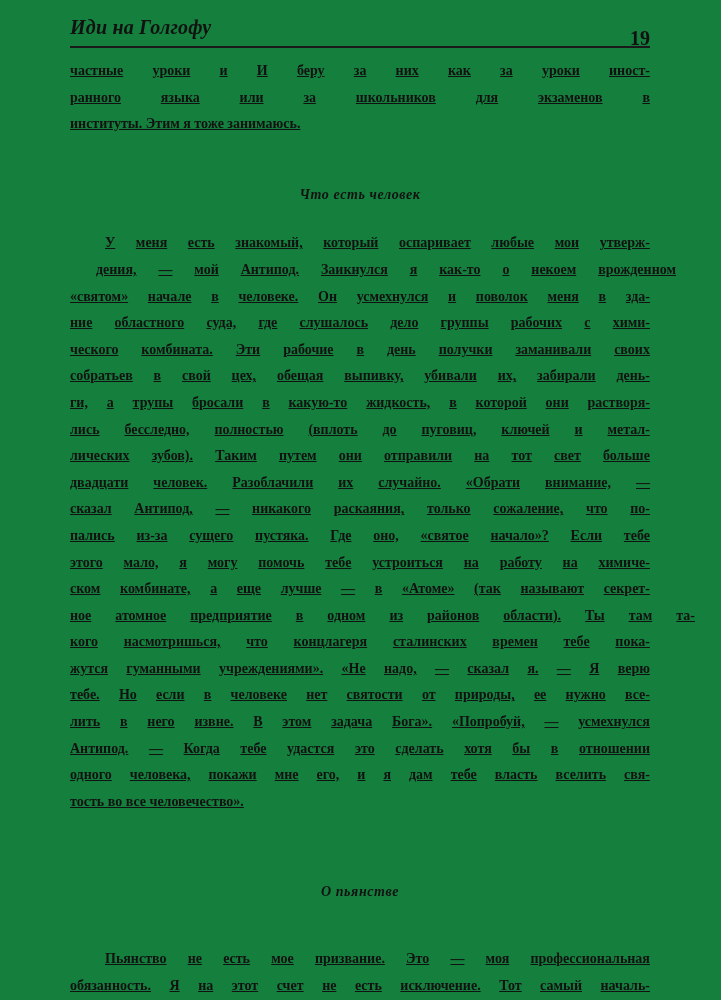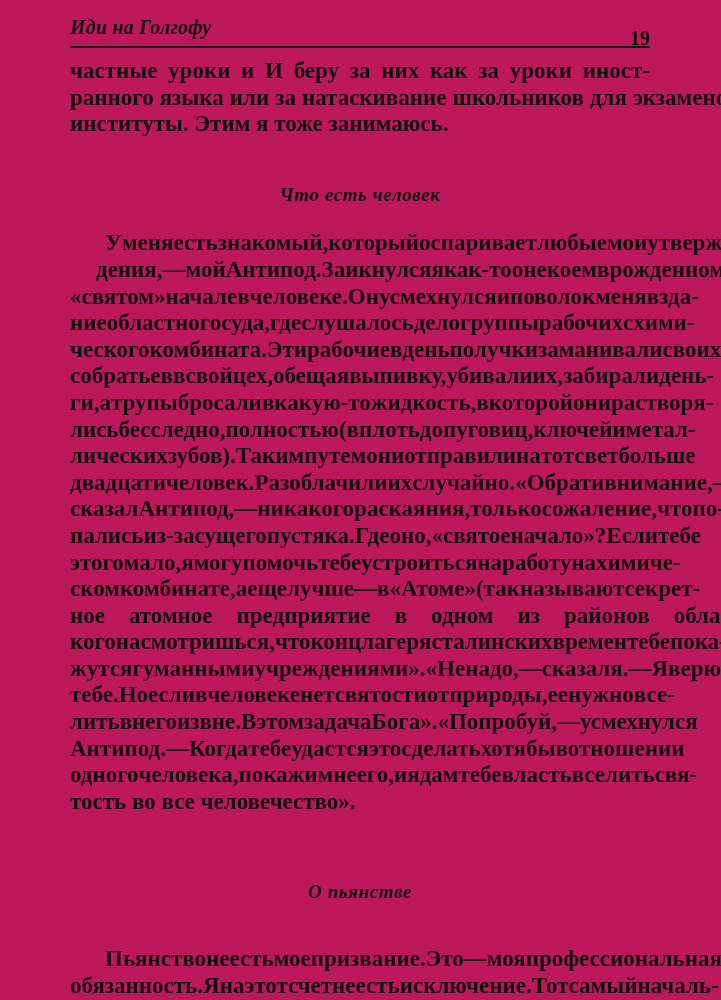--- a/index.html
+++ b/index.html
@@ -55,55 +55,56 @@
   .textblock {
     position: absolute;
     left: 70px;
     top: 58px;
     width: 580px;
   }
   .line {
     display: block;
     height: 26.6px;
     line-height: 26.6px;
-    font-size: 23px;
+    font-size: 14px;
     font-weight: 600;
     white-space: nowrap;
     letter-spacing: 0px;
+    text-decoration: underline;
   }
   
   .line.just {
     display: flex;
     justify-content: space-between;
     width: 580px;
   }
   .line.just > span { white-space: pre; }
   .line.last { display: block; }
 
   .para { margin: 0; }
 
   
   .heading {
     text-align: center;
     font-style: italic;
     font-weight: 700;
-    font-size: 19px;
+    font-size: 14px;
     letter-spacing: 0.6px;
     height: 26.6px;
     line-height: 26.6px;
   }
   .space-before-h1 { height: 44px; }
   .space-after-h1  { height: 22px; }
   .space-before-h2 { height: 64px; }
   .space-after-h2  { height: 40px; }
 </style>
 </head>
 <body>
 
-<div class="page" style="background: #be185d; color: rgb(17, 17, 17);">
+<div class="page" style="background: #15803d; color: rgb(17, 17, 17);">
 
   <div class="runhead">
     <div class="runhead-title">Иди на Голгофу</div>
     <div class="runhead-folio">19</div>
   </div>
   <div class="runhead-rule"></div>
 
   <div class="textblock" id="textblock">
       <div class="para">
         <div class="line just" style="width: 580px;">
@@ -117,21 +118,20 @@
           <span>как</span>
           <span>за</span>
           <span>уроки</span>
           <span>иност-</span>
         </div>
         <div class="line just" style="width: 580px; gap: 6px;">
           <span>ранного</span>
           <span>языка</span>
           <span>или</span>
           <span>за</span>
-          <span>натаскивание</span>
           <span>школьников</span>
           <span>для</span>
           <span>экзаменов</span>
           <span>в</span>
         </div>
         <div class="line last">институты. Этим я тоже занимаюсь.</div>
       </div>
       <div class="space-before-h1"></div>
       <div class="heading">Что есть человек</div>
       <div class="space-after-h1"></div>

